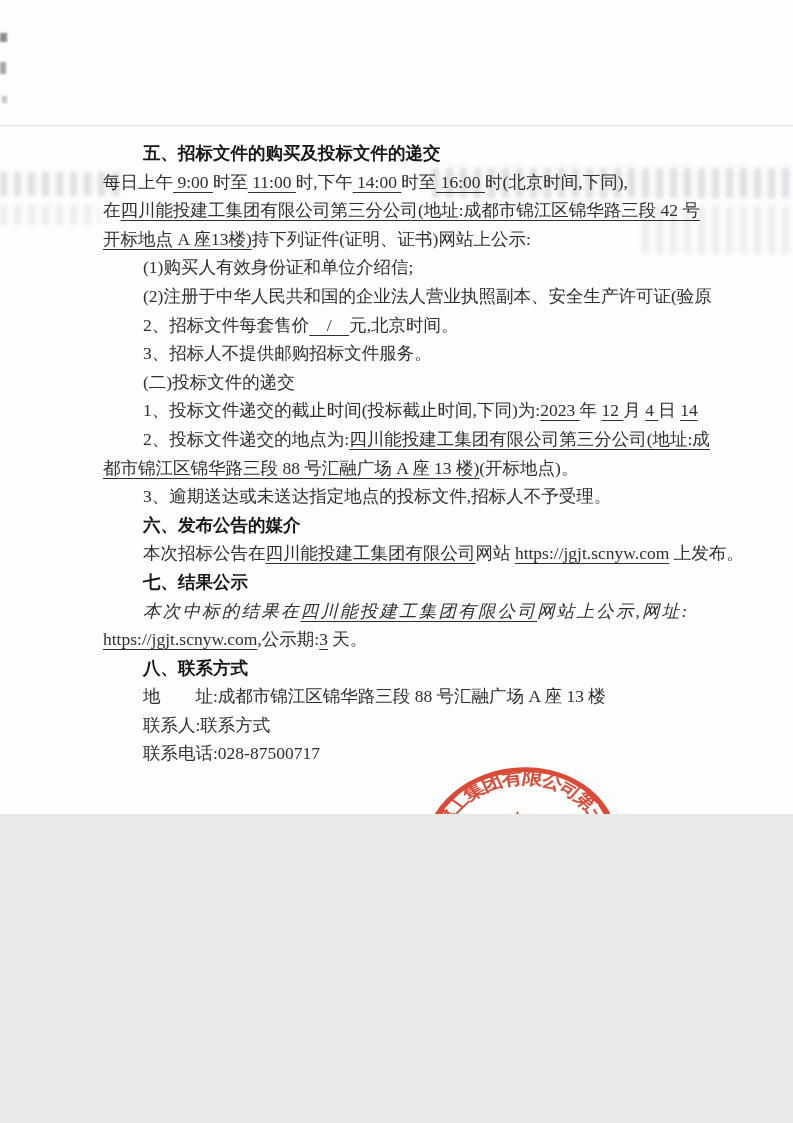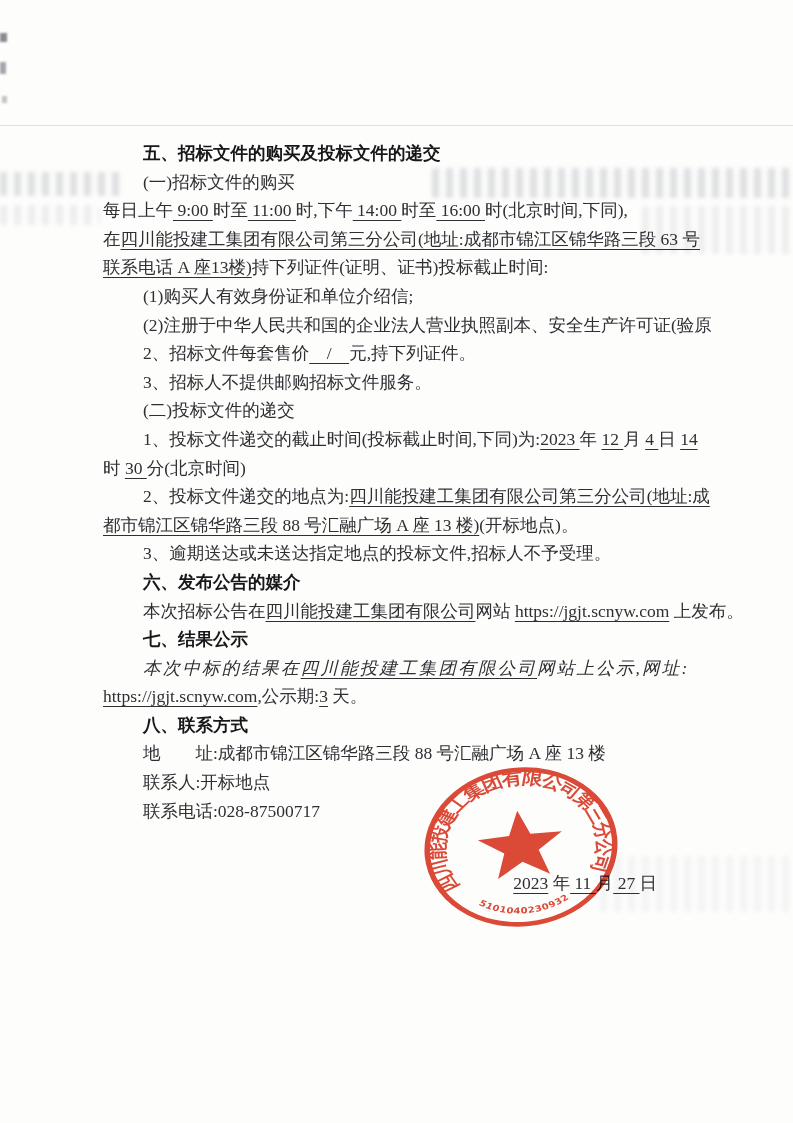--- a/index.html
+++ b/index.html
@@ -1,17 +1,17 @@
 <!DOCTYPE html>
 <html><head>
 <meta charset="utf-8">
 <style>
   html,body{margin:0;padding:0;background:#e9e9e9;}
   .page{
-    position:relative;width:793px;height:1123px;margin:0 auto;
+    position:relative;width:793px;height:814px;margin:0 auto;
     background:#fdfdfc;overflow:hidden;
     font-family:"Liberation Serif","DejaVu Serif",serif;
     color:#2f2e33;
   }
   .doc{position:absolute;left:0;top:0;width:793px;box-sizing:border-box;
        padding:139px 90px 0 103px;font-size:17.5px;line-height:28.6px;}
   .line{white-space:pre;}
   .ind{padding-left:40px;}
   .bold{font-weight:bold;color:#17171a;}
   .spaced{letter-spacing:2.2px;font-style:italic;}
@@ -50,42 +50,40 @@
   <div class="artifact smudge s2"></div>
   <div class="artifact smudge s3"></div>
   <div class="artifact smudge s4"></div>
   <div class="artifact smudge s5"></div>
   <div class="artifact speck1"></div>
   <div class="artifact speck2"></div>
   <div class="artifact speck3"></div>
 
   <div class="doc">
       <div class="line bold ind"><span>五、招标文件的购买及投标文件的递交</span></div>
-      <div class="line ind"><span>(一)招标文件的购买</span></div>
       <div class="line"><span>每日上午</span><span class="u"> 9:00 </span><span>时至</span><span class="u"> 11:00 </span><span>时,下午</span><span class="u"> 14:00 </span><span>时至</span><span class="u"> 16:00 </span><span>时(北京时间,下同),</span></div>
-      <div class="line"><span>在</span><span class="u">四川能投建工集团有限公司第三分公司(地址:成都市锦江区锦华路三段 63 号</span></div>
-      <div class="line"><span class="u">联系电话 A 座13楼)</span><span>持下列证件(证明、证书)投标截止时间:</span></div>
+      <div class="line"><span>在</span><span class="u">四川能投建工集团有限公司第三分公司(地址:成都市锦江区锦华路三段 42 号</span></div>
+      <div class="line"><span class="u">开标地点 A 座13楼)</span><span>持下列证件(证明、证书)网站上公示:</span></div>
       <div class="line ind"><span>(1)购买人有效身份证和单位介绍信;</span></div>
       <div class="line ind"><span>(2)注册于中华人民共和国的企业法人营业执照副本、安全生产许可证(验原</span></div>
-      <div class="line ind"><span>2、招标文件每套售价</span><span class="u">    /    </span><span>元,持下列证件。</span></div>
+      <div class="line ind"><span>2、招标文件每套售价</span><span class="u">    /    </span><span>元,北京时间。</span></div>
       <div class="line ind"><span>3、招标人不提供邮购招标文件服务。</span></div>
       <div class="line ind"><span>(二)投标文件的递交</span></div>
       <div class="line ind"><span>1、投标文件递交的截止时间(投标截止时间,下同)为:</span><span class="u">2023 </span><span>年 </span><span class="u">12 </span><span>月 </span><span class="u">4 </span><span>日 </span><span class="u">14</span></div>
-      <div class="line"><span>时 </span><span class="u">30 </span><span>分(北京时间)</span></div>
       <div class="line ind"><span>2、投标文件递交的地点为:</span><span class="u">四川能投建工集团有限公司第三分公司(地址:成</span></div>
       <div class="line"><span class="u">都市锦江区锦华路三段 88 号汇融广场 A 座 13 楼)</span><span>(开标地点)。</span></div>
       <div class="line ind"><span>3、逾期送达或未送达指定地点的投标文件,招标人不予受理。</span></div>
       <div class="line bold ind"><span>六、发布公告的媒介</span></div>
       <div class="line ind"><span>本次招标公告在</span><span class="u">四川能投建工集团有限公司</span><span>网站 </span><span class="u">https://jgjt.scnyw.com</span><span> 上发布。</span></div>
       <div class="line bold ind"><span>七、结果公示</span></div>
       <div class="line ind spaced"><span>本次中标的结果在</span><span class="u">四川能投建工集团有限公司</span><span>网站上公示,网址:</span></div>
       <div class="line"><span class="u">https://jgjt.scnyw.com</span><span>,公示期:</span><span class="u">3</span><span> 天。</span></div>
       <div class="line bold ind"><span>八、联系方式</span></div>
       <div class="line ind"><span>地　　址:成都市锦江区锦华路三段 88 号汇融广场 A 座 13 楼</span></div>
-      <div class="line ind"><span>联系人:开标地点</span></div>
+      <div class="line ind"><span>联系人:联系方式</span></div>
       <div class="line ind"><span>联系电话:028-87500717</span></div>
       <div class="line right date"><span class="u">2023</span><span> 年</span><span class="u"> 11 </span><span>月</span><span class="u"> 27 </span><span>日</span></div>
     </div>
 
   <div class="stamp">
     <svg viewBox="0 0 200 200" preserveAspectRatio="none" aria-hidden="true">
       <defs>
         <path id="arcCompany" d="M 35.5,140.3 A 76,76 0 1 1 164.5,140.3" fill="none"></path>
         <path id="arcSerial" d="M 51.9,163.9 A 80,80 0 0 0 148.1,163.9" fill="none"></path>
       </defs>

